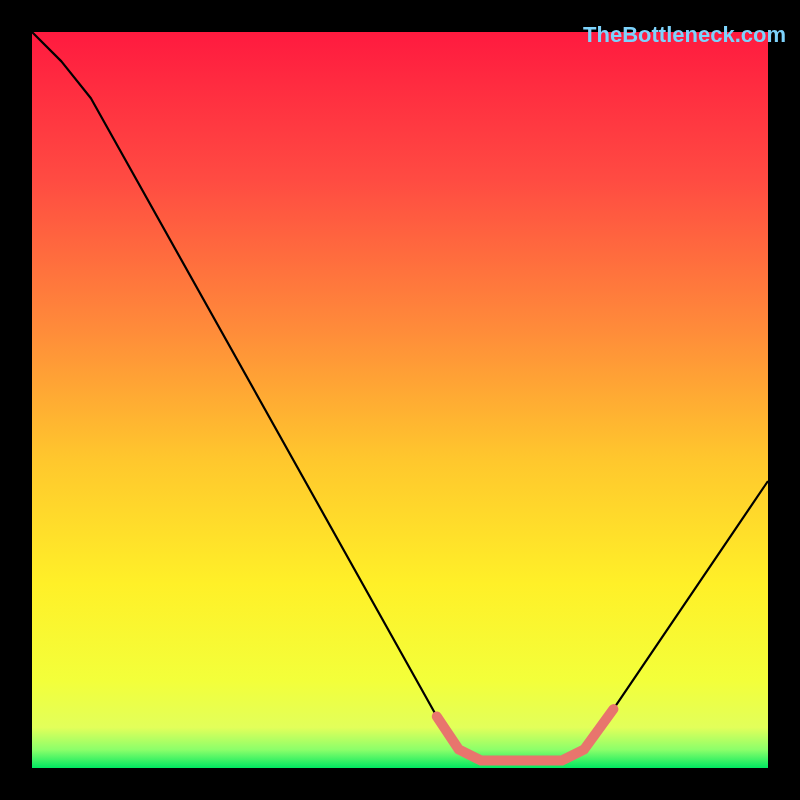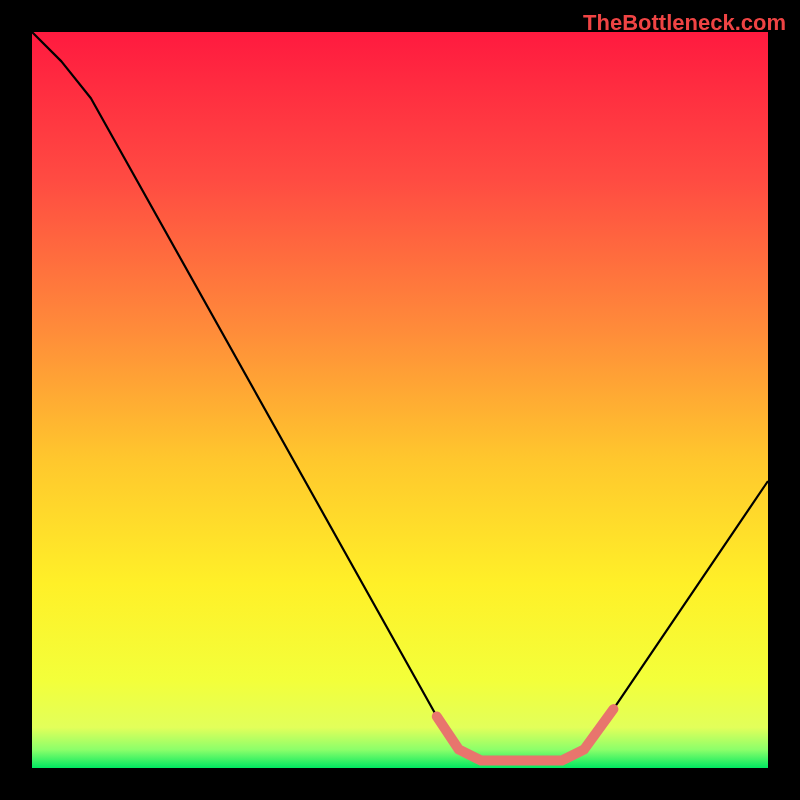--- a/index.html
+++ b/index.html
@@ -10,26 +10,26 @@
     background: #000;
     overflow: hidden;
   }
   .container {
     position: relative;
     width: 800px;
     height: 800px;
   }
   .watermark {
     position: absolute;
-    top: 10px;
+    top: 22px;
     right: 14px;
     font-family: Arial, Helvetica, sans-serif;
     font-size: 22px;
     font-weight: bold;
-    color: #ef4444;
+    color: #7dd3fc;
     z-index: 10;
   }
   svg {
     position: absolute;
     top: 0;
     left: 0;
   }
 </style>
 </head>
 <body>

